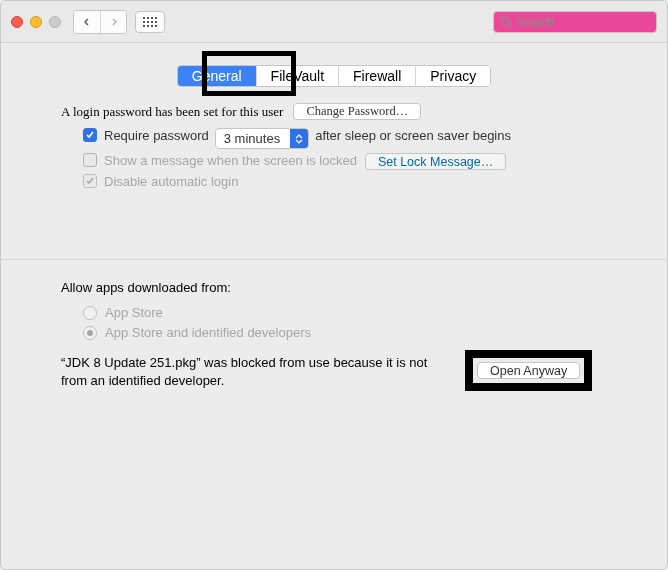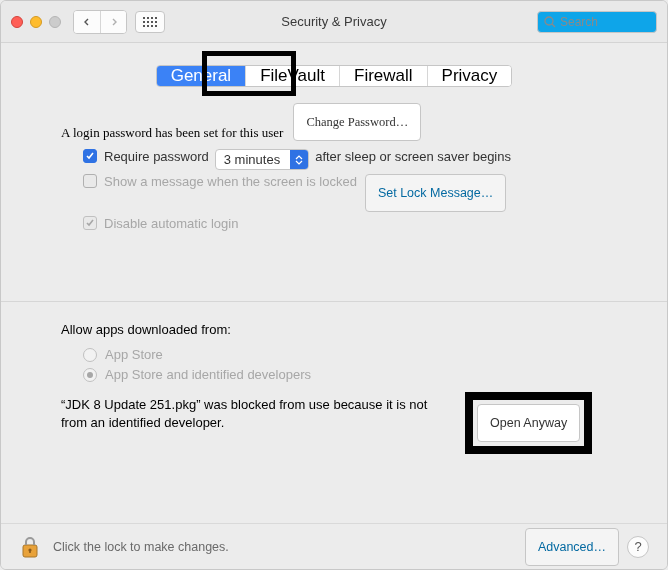--- a/index.html
+++ b/index.html
@@ -9,40 +9,40 @@
   .traffic { display:flex; gap:7px; margin-right:12px;}
   .dot { width:12px; height:12px; border-radius:50%; }
   .dot.red{background:#ff5f57;border:0.5px solid #d4433c;}
   .dot.yellow{background:#febc2e;border:0.5px solid #d49a23;}
   .dot.green{background:#ccc;border:0.5px solid #b5b5b5;}
   .navbtns { display:flex; border:1px solid #c6c6c6; border-radius:4px; overflow:hidden; background:#fff;}
   .navbtns .nb{ width:26px; height:22px; display:flex; align-items:center; justify-content:center; background:#fcfcfc;}
   .navbtns .nb + .nb { border-left:1px solid #d6d6d6;}
   .gridbtn { margin-left:8px; width:30px; height:22px; border:1px solid #c6c6c6; border-radius:4px; background:#fcfcfc; display:flex; align-items:center; justify-content:center;}
   .title { position:absolute; left:0; right:0; text-align:center; font-size:13px; color:#3a3a3a; pointer-events:none;}
-  .search { margin-left:auto; width:120px; height:22px; border:1px solid #c6c6c6; border-radius:4px; background:#0ea5e9; display:flex; align-items:center; padding:0 6px; color:#888;}
+  .search { margin-left:auto; width:164px; height:22px; border:1px solid #c6c6c6; border-radius:4px; background:#ec4899; display:flex; align-items:center; padding:0 6px; color:#888;}
   .search svg{margin-right:4px; flex-shrink:0;}
   .search input{ border:none; outline:none; font-size:12px; width:100%; background:transparent; color:#333;}
   .search input::placeholder{color:#8a8a8a;}
 
   .body { padding: 22px 24px 10px 24px; height: calc(100% - 42px - 46px); }
   .tabs-row { display:flex; justify-content:center; position:relative; margin-bottom:16px;}
   .tabs { display:inline-flex; border:1px solid #c6c6c6; border-radius:4px; overflow:hidden; background:#fff; height:22px;}
-  .tab { padding: 2px 14px; font-size:17px; background:#fff; display:flex; align-items:center; border-left:1px solid #d6d6d6;}
+  .tab { padding: 2px 14px; font-size:14px; background:#fff; display:flex; align-items:center; border-left:1px solid #d6d6d6;}
   .tab:first-child{border-left:none;}
   .tab.active { background:#3b82f6; color:#fff;}
   .highlight-box { position:absolute; border:5px solid #000; pointer-events:none;}
   .hi1 { left: 177px; top: -14px; width: 94px; height: 45px;}
   .hi2 { right: -2px; border:8px solid #000;}
 
   .section { margin: 0 28px 0 58px; }
   .row { display:flex; align-items:flex-start; margin: 4px 0; font-size:13px; color:#333;}
   .login-row { margin-left: 0; margin-bottom:8px; font-size:13px;}
   .login-row-inner{ display:flex; align-items:flex-end; gap:10px; margin-left: -22px; font-family: Liberation Serif, serif;}
-  .btn { height:38px; padding: 1px 12px; background:#fff; border:1px solid #c6c6c6; border-radius:4px; font-size:12.5px; color:#333; display:inline-flex; align-items:center;}
+  .btn { height:17px; padding: 1px 12px; background:#fff; border:1px solid #c6c6c6; border-radius:4px; font-size:12.5px; color:#333; display:inline-flex; align-items:center;}
   .btn.disabled { color:#0369a1; background:#f4f4f4;}
   .checkbox { width:14px; height:14px; border:1px solid #b0b0b0; border-radius:3px; margin-right:7px; display:inline-flex; align-items:center; justify-content:center; background:#fff;}
   .checkbox.checked { background:#2f72e4; border-color:#2f72e4;}
   .checkbox.checked svg path{stroke:#fff;}
   .checkbox.disabled { background:#e9e9e9;}
   .checkbox.disabled.checked { background:#e9e9e9; border-color:#c0c0c0;}
   .checkbox.disabled.checked svg path{stroke:#a7a7a7;}
   .dimmed { color:#a7a7a7;}
   .select { display:inline-flex; align-items:center; height:21px; border:1px solid #c6c6c6; border-radius:4px; background:#fff; padding-left:8px; margin: 0 6px 0 6px; font-size:13px;}
   .select .arrows { width:18px; height:19px; margin-left:10px; background:#2f72e4; border-radius:0 3px 3px 0; display:flex; flex-direction:column; align-items:center; justify-content:center;}
@@ -98,21 +98,20 @@
             <rect x="4" y="4" width="2" height="2"></rect>
             <rect x="8" y="4" width="2" height="2"></rect>
             <rect x="12" y="4" width="2" height="2"></rect>
             <rect x="0" y="8" width="2" height="2"></rect>
             <rect x="4" y="8" width="2" height="2"></rect>
             <rect x="8" y="8" width="2" height="2"></rect>
             <rect x="12" y="8" width="2" height="2"></rect>
           </g>
       </svg>
     </div>
-    <div class="title">Security &amp; Privacy</div>
     <div class="search">
       <svg width="12" height="12" viewBox="0 0 12 12">
           <circle cx="5" cy="5" r="4" stroke="#8a8a8a" stroke-width="1.3" fill="none"></circle>
           <line x1="8" y1="8" x2="11" y2="11" stroke="#8a8a8a" stroke-width="1.3"></line>
         </svg>
       <input placeholder="Search" style="">
     </div>
   </div>
 
   <div class="body">
@@ -187,29 +186,14 @@
         <div class="blocked-text">“JDK 8 Update 251.pkg” was blocked from use because it is not from an identified developer.</div>
         <div class="open-wrap">
           <div class="highlight-box hi2" style="left:-4px;top:-4px;right:-4px;bottom:-4px;"></div>
           <span class="btn">Open Anyway</span>
         </div>
       </div>
     </div>
 
   </div>
 
-  <div class="footer">
-    <div class="lock">
-      <svg width="20" height="24" viewBox="0 0 20 24">
-        <rect x="3" y="10" width="14" height="12" rx="2" fill="#e8a23a" stroke="#a8762a"></rect>
-        <path d="M6 10 V7 a4 4 0 0 1 8 0 V10" fill="none" stroke="#9a9a9a" stroke-width="2"></path>
-        <circle cx="10" cy="15" r="1.6" fill="#8a5a1b"></circle>
-        <rect x="9.2" y="15" width="1.6" height="3" fill="#8a5a1b"></rect>
-      </svg>
-    </div>
-    <div class="footer-text">Click the lock to make changes.</div>
-    <span class="btn disabled">Advanced…</span>
-    <div class="helpbtn">
-      <span>?</span>
-    </div>
-  </div>
 
 </div>
 
 </body></html>

